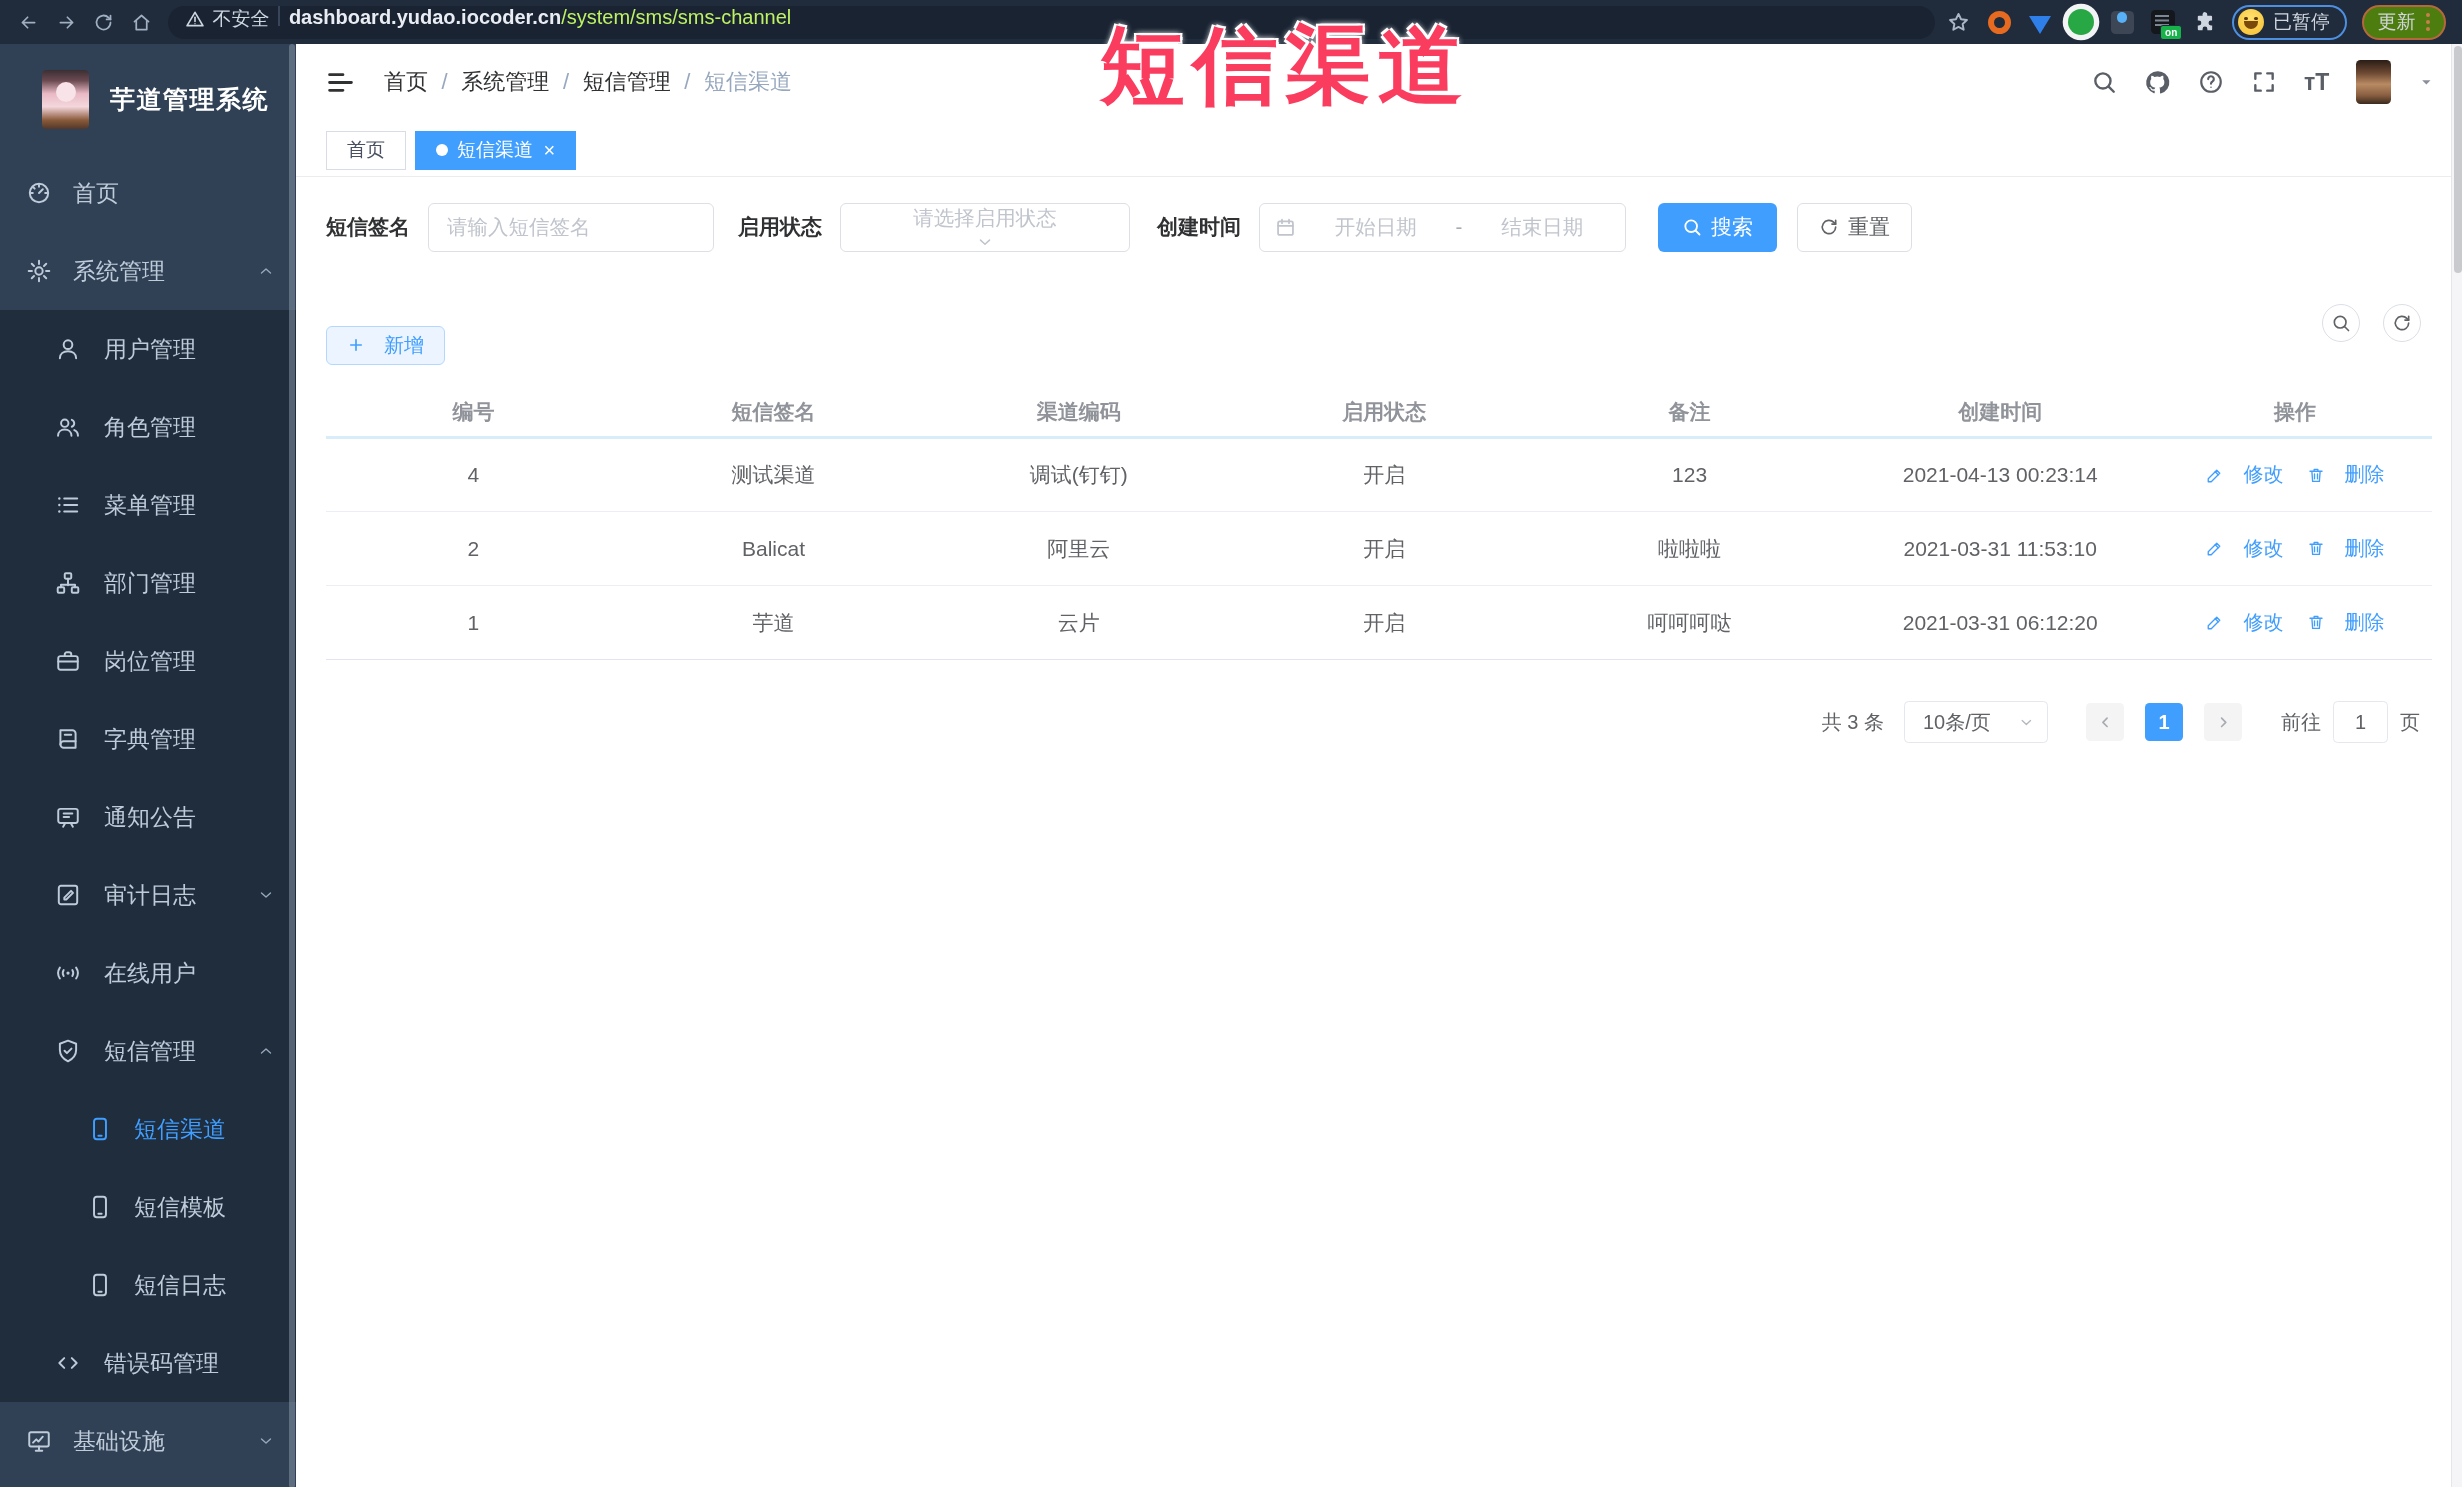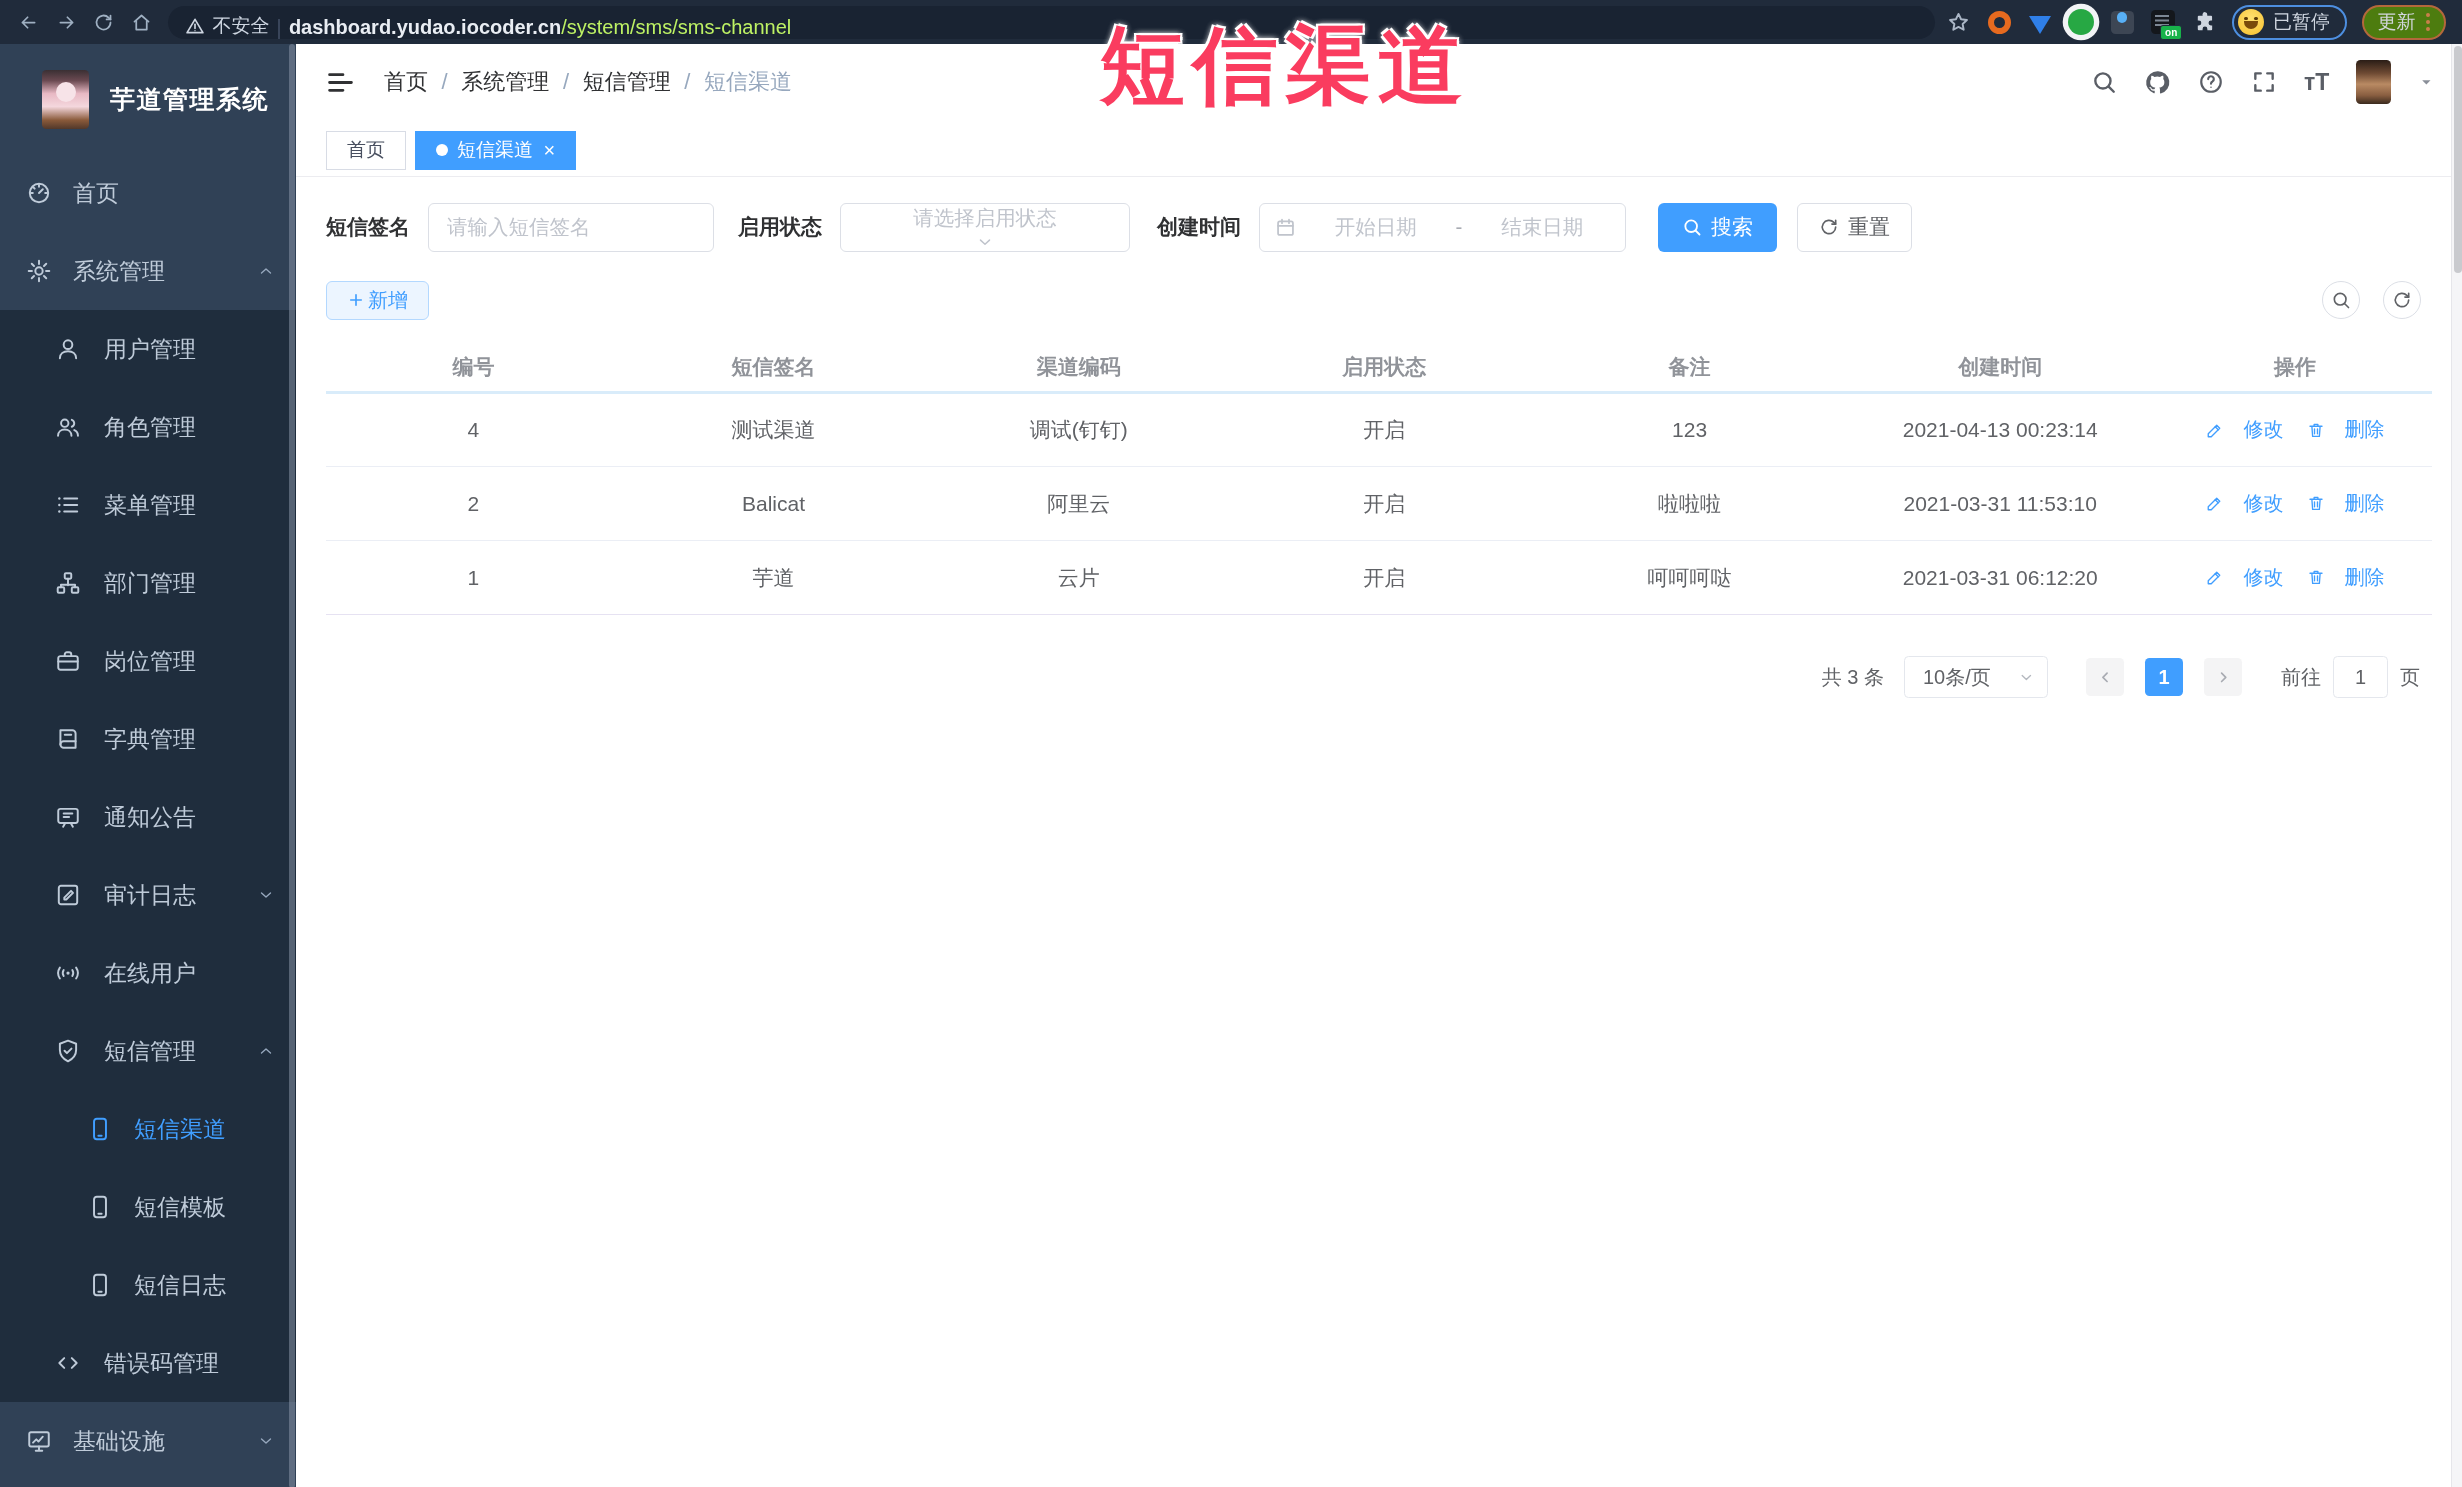--- a/index.html
+++ b/index.html
@@ -4,21 +4,21 @@
 <style>
   * { margin:0; padding:0; box-sizing:border-box; }
   html,body { width:2462px; height:1488px; }
   body { font-family:"Liberation Sans","DejaVu Sans",sans-serif; background:#fff; overflow:hidden; }
   .page { position:relative; width:2462px; height:1488px; overflow:hidden; background:#fff; }
 
   
   .browser-bar { height:44px; background:#202b3b; display:flex; align-items:center; padding:0 12px; }
   .bnav { display:flex; align-items:center; gap:4.5px; }
   .bnav .nbtn { width:33px; height:33px; border-radius:50%; display:flex; align-items:center; justify-content:center; color:#9fb0c2; }
-  .omnibox { flex:1; height:33px; margin:0 10.6px; background:#192332; border-radius:16.7px; display:flex; align-items:flex-end; padding:0 16.7px; gap:9px; min-width:0; }
+  .omnibox { flex:1; height:33px; margin:0 10.6px; background:#192332; border-radius:16.7px; display:flex; align-items:flex-start; padding:0 16.7px; gap:9px; min-width:0; }
   .omnibox .sec { display:flex; align-items:center; gap:7.6px; color:#cdd5e0; font-size:19px; white-space:nowrap; }
   .omni-div { width:1.5px; height:20px; background:#39455a; }
   .url { font-size:20px; white-space:nowrap; overflow:hidden; }
   .url .host { color:#e9edf3; font-weight:700; }
   .url .path { color:#bef264;margin-top:8px; }
   .browser-right { display:flex; align-items:center; gap:15px; padding-right:4.5px; }
   .ext { width:26px; height:26px; border-radius:6px; display:flex; align-items:center; justify-content:center; position:relative; }
   .ext-star { color:#aab6c6; }
   .ext-donut { width:23px; height:23px; border-radius:50%; border:6.8px solid #e66a1f; background:transparent; }
   .ext-gem { width:0; height:0; border-left:11.4px solid transparent; border-right:11.4px solid transparent; border-top:18px solid #2f7fe8; position:relative; top:3px; }
@@ -90,21 +90,21 @@
   .tselect .chev { color:#c0c4cc; display:flex; }
   .drange { width:367px; padding:0 15px; margin-right:32px; gap:12px; color:#c0c4cc; font-size:20.5px; }
   .drange .dph { flex:1; text-align:center; }
   .drange .dsep { color:#a8abb2; }
   .cal-icon { color:#c0c4cc; display:flex; }
   .btn { height:49px; border-radius:6px; font-size:21px; display:inline-flex; align-items:center; justify-content:center; gap:9px; cursor:pointer; border:1.5px solid transparent; font-family:inherit; }
   .btn-primary { background:#409eff; color:#fff; padding:0 23px; margin-right:20px; }
   .btn-plain { background:#fff; color:#606266; border-color:#dcdfe6; padding:0 21px; }
 
   .add-row { margin-top:29px; display:flex; align-items:center; }
-  .btn-add { height:39px; background:#ecf5ff; border:1.5px solid #b3d8ff; color:#409eff; border-radius:6px; font-size:20px; padding:0 20px; display:inline-flex; align-items:center; gap:3px; cursor:pointer; }
+  .btn-add { height:39px; background:#ecf5ff; border:1.5px solid #b3d8ff; color:#409eff; border-radius:6px; font-size:20px; padding:0 20px; display:inline-flex; align-items:center; gap:19px; cursor:pointer;margin-top:45px; }
   .tool-circles { margin-left:auto; display:flex; gap:23px; padding-right:10.6px; }
   .circle-btn { width:38px; height:38px; border-radius:50%; border:1.5px solid #dcdfe6; background:#fff; color:#606266; display:flex; align-items:center; justify-content:center; cursor:pointer; }
 
   .data-table { width:100%; border-collapse:collapse; margin-top:23px; }
   .data-table th { height:50px; font-size:21px; color:#909399; font-weight:700; text-align:center; border-bottom:3.8px solid #d9ecfa; }
   .data-table td { height:74px; font-size:21px; color:#606266; text-align:center; border-bottom:1.5px solid #ebeef5; }
   .data-table tr:last-child td { border-bottom-color:#e6e2f2; }
   .op-link { color:#409eff; font-size:20px; display:inline-flex; align-items:center; gap:20px; cursor:pointer;justify-content:flex-end; }
   .op-link + .op-link { margin-left:23px; }
 

